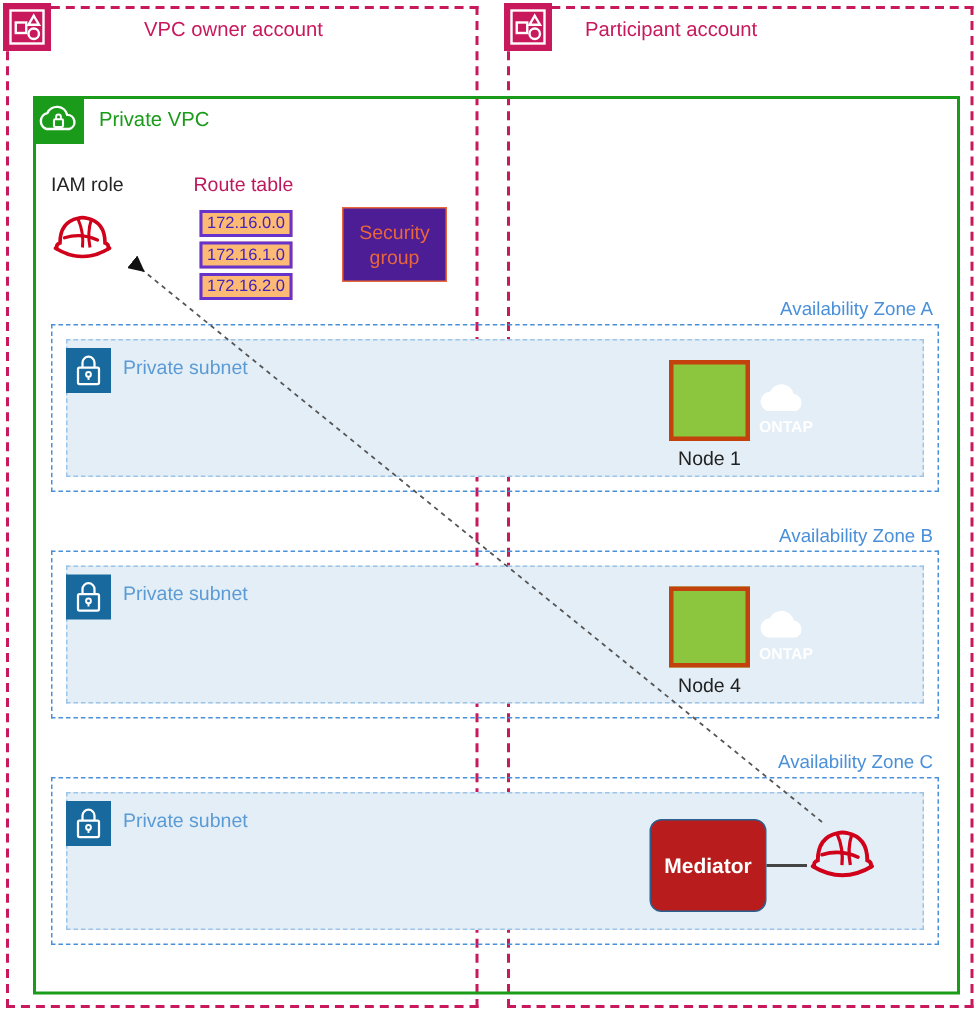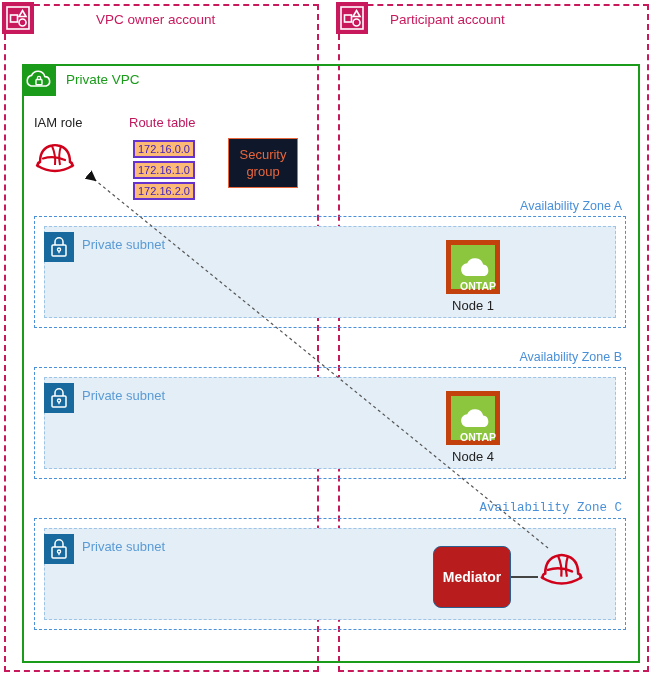--- a/index.html
+++ b/index.html
@@ -44,51 +44,51 @@
   .route-entry{
     border:2px solid #6633cc;color:#4422bb;background:#fdba74;
     font-size:11px;padding:0px 3px;line-height:14px;white-space:nowrap;
     box-sizing:border-box;
   }
 
   #security-group{
     position:absolute;left:228px;top:138px;width:70px;height:50px;
     border:1.5px solid #e8663c;box-sizing:border-box;
     display:flex;flex-direction:column;align-items:center;justify-content:center;
-    color:#e8663c;font-size:13px;line-height:17px;text-align:center;background:#0f172a;
+    color:#e8663c;font-size:13px;line-height:17px;text-align:center;background:#4c1d95;
   }
 
   
   .az{position:absolute;border:1.5px dashed #4a90d9;box-sizing:border-box;background:transparent;}
   .az-label{position:absolute;color:#4a90d9;font-size:12.5px;white-space:nowrap;text-align:right;}
   #az-a{left:34px;top:216px;width:592px;height:112px;}
   #az-a-label{left:426px;top:199px;width:196px;}
   #az-b{left:34px;top:367px;width:592px;height:112px;}
   #az-b-label{left:426px;top:350px;width:196px;}
   #az-c{left:34px;top:518px;width:592px;height:112px;}
-  #az-c-label{left:426px;top:501px;width:196px;font-family:Liberation Mono, monospace;}
+  #az-c-label{left:426px;top:501px;width:196px;}
 
   
   .subnet{position:absolute;background:#e4eef6;border:1.5px dashed #9dc3e6;box-sizing:border-box;}
   #subnet-a{left:44px;top:226px;width:572px;height:92px;}
   #subnet-b{left:44px;top:377px;width:572px;height:92px;}
   #subnet-c{left:44px;top:528px;width:572px;height:92px;}
   .subnet-icon{position:absolute;width:30px;height:30px;background:#17699e;}
   #subnet-a-icon{left:44px;top:232px;}
   #subnet-b-icon{left:44px;top:383px;}
   #subnet-c-icon{left:44px;top:534px;}
   .subnet-label{position:absolute;color:#5b9bd5;font-size:13px;white-space:nowrap;}
   #subnet-a-label{left:82px;top:237px;}
   #subnet-b-label{left:82px;top:388px;}
   #subnet-c-label{left:82px;top:539px;}
 
   
   .ontap-icon{
     position:absolute;width:54px;height:54px;background:#8cc63e;
-    border:5px solid #c2410c;box-sizing:border-box;
+    border:3px solid #c2410c;box-sizing:border-box;padding-left:48px;
   }
   #node1-icon{left:446px;top:240px;}
   #node2-icon{left:446px;top:391px;}
   .node-caption{position:absolute;color:#222;font-size:13px;white-space:nowrap;text-align:center;width:120px;}
   #node1-caption{left:413px;top:298px;}
   #node2-caption{left:413px;top:449px;}
 
   
   #mediator{
     position:absolute;left:433px;top:546px;width:78px;height:62px;

